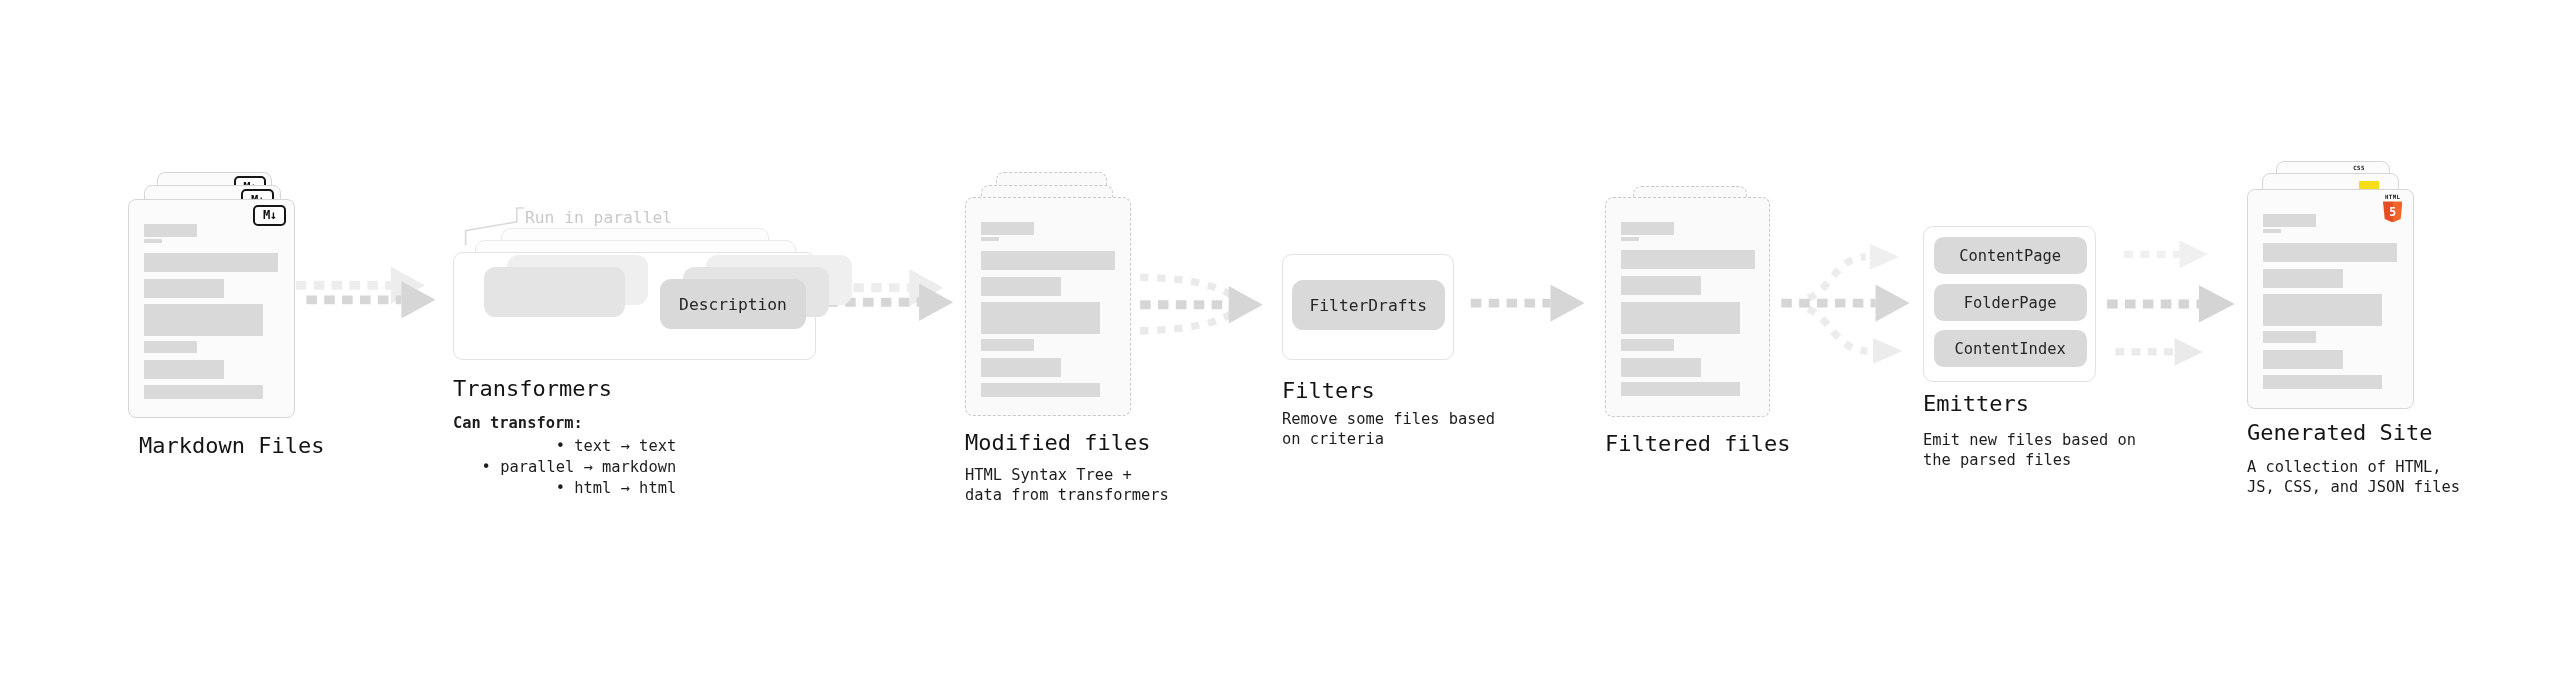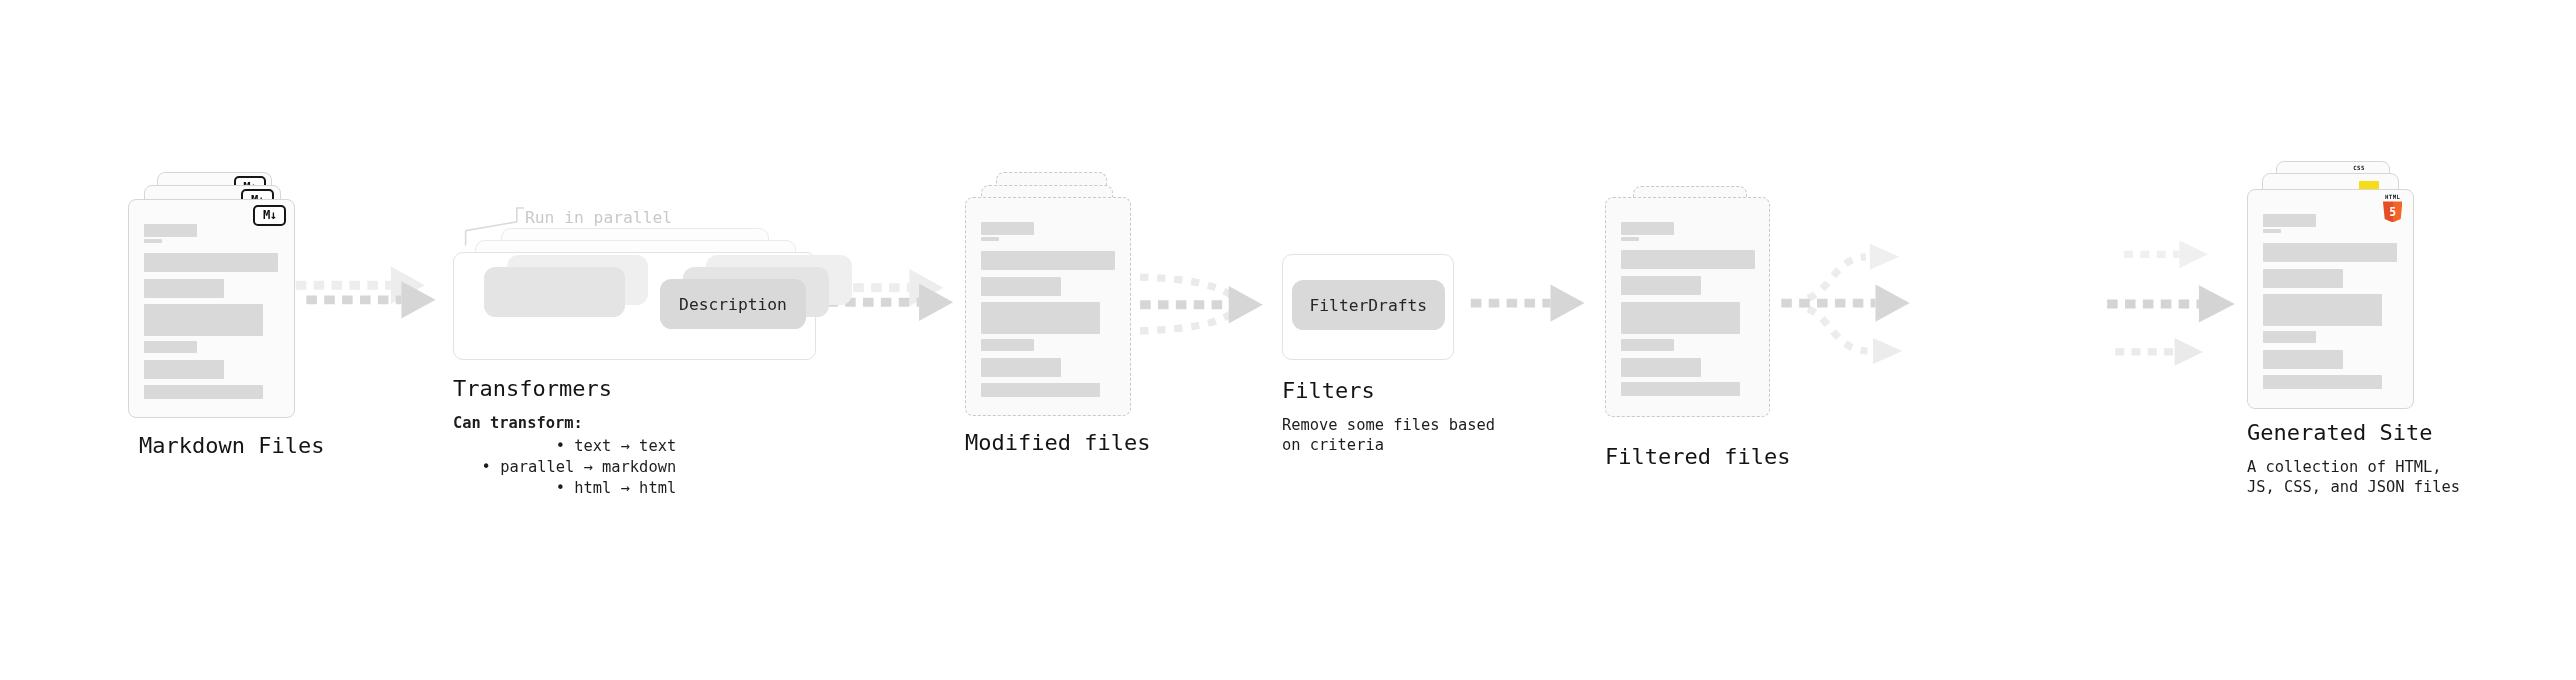--- a/index.html
+++ b/index.html
@@ -167,49 +167,64 @@
           <div class="bar" style="width: 18.7px; height: 4.1px; margin-bottom: 9.8px;"></div>
           <div class="bar" style="width: 134px; height: 18.7px; margin-bottom: 7.3px;"></div>
           <div class="bar" style="width: 80px; height: 18.7px; margin-bottom: 6.5px;"></div>
           <div class="bar" style="width: 119px; height: 32px; margin-bottom: 4.9px;"></div>
           <div class="bar" style="width: 53px; height: 12.2px; margin-bottom: 7.3px;"></div>
           <div class="bar" style="width: 80px; height: 18.7px; margin-bottom: 5.7px;"></div>
           <div class="bar" style="width: 119px; height: 14px; margin-bottom: 0px;"></div>
         </div>
     </div>
     <div class="node-label" style="left:0;top:258px;">Modified files</div>
+    <div class="node-desc" style="left:0;top:293px;">
+      <div>HTML Syntax Tree +</div>
+      <div>data from transformers</div>
+    </div>
   </div>
 
   <div class="node" style="left:1282px;top:254px;width:195px;height:228px;">
     <div class="box" style="left:0;top:0;width:172px;height:106px;"></div>
     <div class="pill" style="left:9.8px;top:26px;width:153px;height:50px;">FilterDrafts</div>
     <div class="node-label" style="left:0;top:124px;">Filters</div>
-    <div class="node-desc" style="left:0;top:161px;">
+    <div class="node-desc" style="left:0;top:155px;">
       <div>Remove some files based</div>
       <div>on criteria</div>
     </div>
   </div>
 
   <div class="node" style="left:1605px;top:186px;width:203px;height:309px;">
     <div class="file-card dashed" style="left:28.4px;top:0;width:114px;height:219px;"></div>
     <div class="file-card dashed" style="left:0;top:10.6px;width:165px;height:220px;">
       <div class="bars">
           <div class="bar" style="width: 53px; height: 13px; margin-bottom: 1.6px;"></div>
           <div class="bar" style="width: 18.7px; height: 4.1px; margin-bottom: 9.8px;"></div>
           <div class="bar" style="width: 134px; height: 18.7px; margin-bottom: 7.3px;"></div>
           <div class="bar" style="width: 80px; height: 18.7px; margin-bottom: 6.5px;"></div>
           <div class="bar" style="width: 119px; height: 32px; margin-bottom: 4.9px;"></div>
           <div class="bar" style="width: 53px; height: 12.2px; margin-bottom: 7.3px;"></div>
           <div class="bar" style="width: 80px; height: 18.7px; margin-bottom: 5.7px;"></div>
           <div class="bar" style="width: 119px; height: 14px; margin-bottom: 0px;"></div>
         </div>
     </div>
-    <div class="node-label" style="left:0;top:245px;margin-top:13px;">Filtered files</div>
-  </div>
-
+    <div class="node-label" style="left:0;top:245px;">Filtered files</div>
+  </div>
+
+  <div class="node" style="left:1923px;top:226px;width:195px;height:260px;">
+    <div class="box" style="left:0;top:0;width:173px;height:156px;"></div>
+    <div class="pill small" style="left:10.6px;top:11.4px;width:153px;height:37px;">ContentPage</div>
+    <div class="pill small" style="left:10.6px;top:58px;width:153px;height:37px;">FolderPage</div>
+    <div class="pill small" style="left:10.6px;top:104px;width:153px;height:37px;">ContentIndex</div>
+    <div class="node-label" style="left:0;top:165px;">Emitters</div>
+    <div class="node-desc" style="left:0;top:204px;">
+      <div>Emit new files based on</div>
+      <div>the parsed files</div>
+    </div>
+  </div>
 
   <div class="node" style="left:2247px;top:161px;width:211px;height:341px;">
     <div class="file-card" style="left:29px;top:0;width:114px;height:219px;">
       <div class="css-badge" style="top:3.3px;right:19.5px;">
         <div class="word">CSS</div>
         <div class="bar3"></div>
       </div>
     </div>
     <div class="file-card" style="left:15.4px;top:12.2px;width:137px;height:219px;">
       <div class="js-badge" style="top:6.5px;right:19.5px;"></div>

